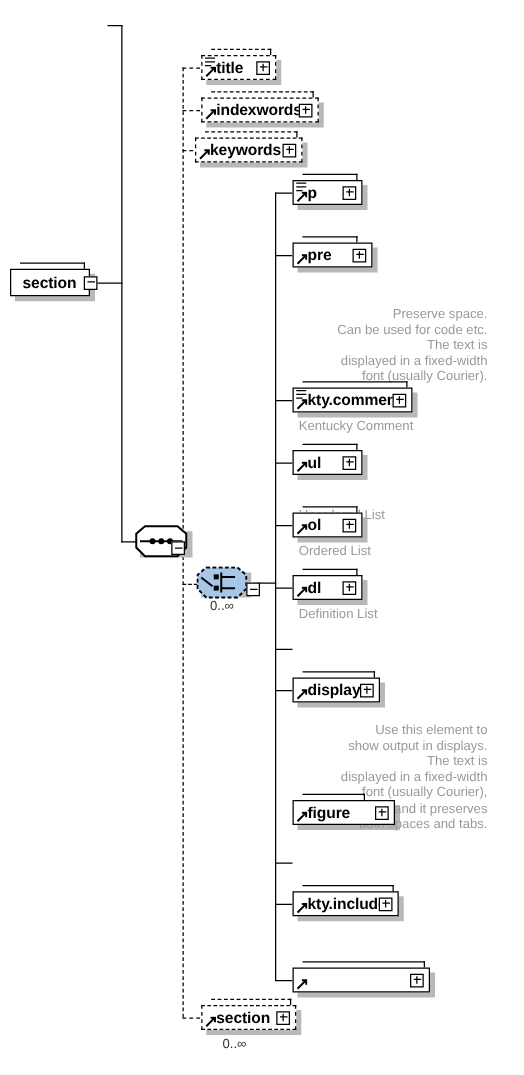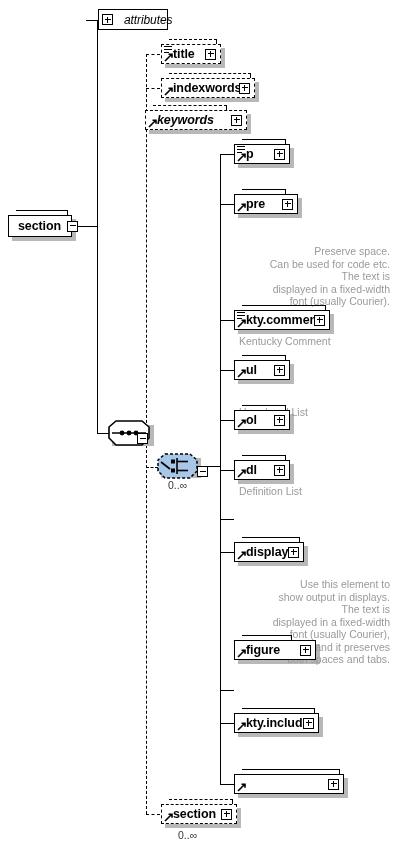--- a/index.html
+++ b/index.html
@@ -120,25 +120,20 @@
   <div class="ln lnh" style="left:220px;top:783.5px;width:14px;"></div>
 
   <div class="node" style="left:8px;top:215px;width:64px;height:22px;">
     <div class="shadow"></div>
     <div class="body"></div>
     <div class="sheet" style="width:52px;"></div>
     <div class="label" style="left:10px;">section</div>
     <div class="expander minus" style="right:-6px;"></div>
   </div>
 
-  <div class="node attrs" style="left:98px;top:9px;width:70px;height:21px;">
-    <div class="body"></div>
-    <div class="expander" style="left:4px;"></div>
-    <div class="label">attributes</div>
-  </div>
 
   <div class="node dashed" style="left:161px;top:44px;width:60px;height:20px;">
     <div class="shadow"></div>
     <div class="body"></div>
     <div class="sheet" style="width:48px;"></div>
     <div class="mixedicon">
         <i></i>
         <i></i>
         <i></i>
       </div>
@@ -157,21 +152,21 @@
     <div class="sheet" style="width:82px;"></div>
     <div class="refarrow">
       <svg width="9" height="9" viewBox="0 0 9 9">
           <path d="M1 8 L7.5 1.5 M4.5 1.2 L8 1.2 L8 4.7" stroke="#000" stroke-width="1.6" fill="none"></path>
         </svg>
     </div>
     <div class="label">indexwords</div>
     <div class="expander" style="right:5px;"></div>
   </div>
 
-  <div class="node dashed" style="left:145px;top:110px;width:102px;height:20px;font-style:italic;">
+  <div class="node dashed" style="left:156px;top:110px;width:86px;height:20px;">
     <div class="shadow"></div>
     <div class="body"></div>
     <div class="sheet" style="width:74px;"></div>
     <div class="refarrow">
       <svg width="9" height="9" viewBox="0 0 9 9">
           <path d="M1 8 L7.5 1.5 M4.5 1.2 L8 1.2 L8 4.7" stroke="#000" stroke-width="1.6" fill="none"></path>
         </svg>
     </div>
     <div class="label">keywords</div>
     <div class="expander" style="right:5px;"></div>
@@ -278,20 +273,21 @@
     <div class="body"></div>
     <div class="sheet" style="width:44px;"></div>
     <div class="refarrow">
       <svg width="9" height="9" viewBox="0 0 9 9">
           <path d="M1 8 L7.5 1.5 M4.5 1.2 L8 1.2 L8 4.7" stroke="#000" stroke-width="1.6" fill="none"></path>
         </svg>
     </div>
     <div class="label">ol</div>
     <div class="expander" style="right:5px;"></div>
   </div>
+  <div class="annot" style="left:239px;top:435px;width:160px;">Ordered List</div>
 
   <div class="node" style="left:234px;top:460px;width:56px;height:20px;">
     <div class="shadow"></div>
     <div class="body"></div>
     <div class="sheet" style="width:44px;"></div>
     <div class="refarrow">
       <svg width="9" height="9" viewBox="0 0 9 9">
           <path d="M1 8 L7.5 1.5 M4.5 1.2 L8 1.2 L8 4.7" stroke="#000" stroke-width="1.6" fill="none"></path>
         </svg>
     </div>

